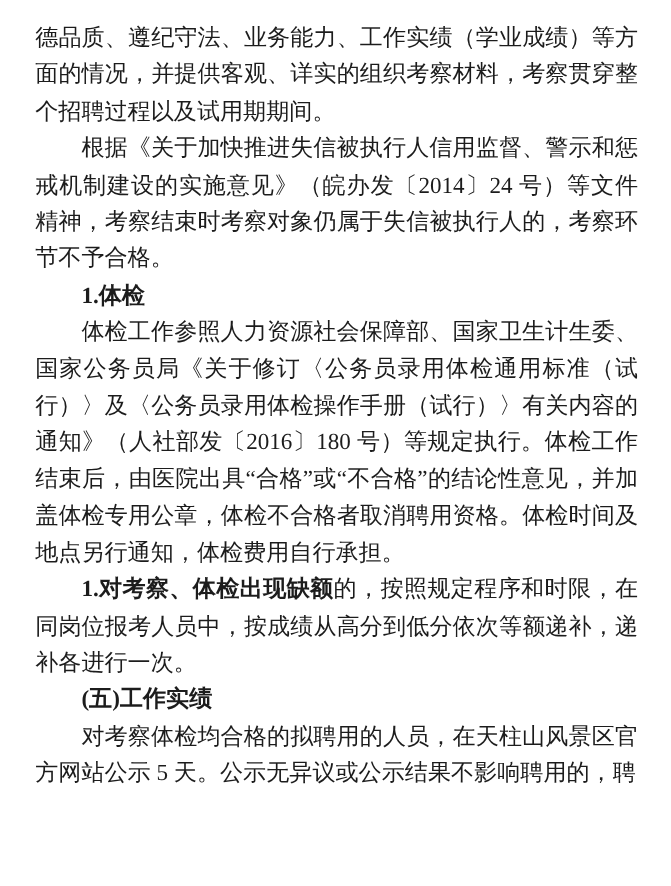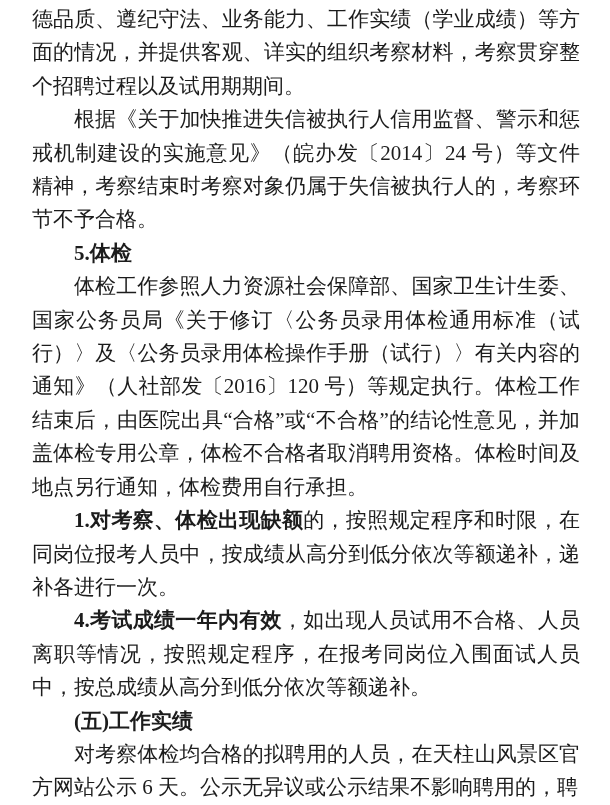--- a/index.html
+++ b/index.html
@@ -9,21 +9,21 @@
   body {
     width: 610px;
     height: 805px;
     background: #ffffff;
     overflow: hidden;
   }
   .page {
     box-sizing: border-box;
     width: 610px;
     height: 805px;
-    padding: 3px 30px 0 32px;
+    padding: 18px 30px 0 32px;
     background: #ffffff;
   }
   p.para {
     margin: 0;
     padding: 0;
     font-family: "Liberation Serif", "DejaVu Serif", serif;
     font-size: 21px;
     line-height: 33.4px;
     color: #1c1c1c;
     text-align: justify;
@@ -40,20 +40,19 @@
     font-weight: bold;
   }
 </style>
 </head>
 <body style="background: rgb(255, 255, 255);">
 
 <div class="page">
   <div id="doc" style="color: rgb(28, 28, 28);">
       <p class="para"><span class="run">德品质、遵纪守法、业务能力、工作实绩（学业成绩）等方面的情况，并提供客观、详实的组织考察材料，考察贯穿整个招聘过程以及试用期期间。</span></p>
       <p class="para indent"><span class="run">根据《关于加快推进失信被执行人信用监督、警示和惩戒机制建设的实施意见》（皖办发〔2014〕24 号）等文件精神，考察结束时考察对象仍属于失信被执行人的，考察环节不予合格。</span></p>
-      <p class="para indent"><span class="run b">5.体检</span></p>
-      <p class="para indent"><span class="run">体检工作参照人力资源社会保障部、国家卫生计生委、国家公务员局《关于修订〈公务员录用体检通用标准（试行）〉及〈公务员录用体检操作手册（试行）〉有关内容的通知》（人社部发〔2016〕120 号）等规定执行。体检工作结束后，由医院出具“合格”或“不合格”的结论性意见，并加盖体检专用公章，体检不合格者取消聘用资格。体检时间及地点另行通知，体检费用自行承担。</span></p>
+      <p class="para indent"><span class="run b">1.体检</span></p>
+      <p class="para indent"><span class="run">体检工作参照人力资源社会保障部、国家卫生计生委、国家公务员局《关于修订〈公务员录用体检通用标准（试行）〉及〈公务员录用体检操作手册（试行）〉有关内容的通知》（人社部发〔2016〕180 号）等规定执行。体检工作结束后，由医院出具“合格”或“不合格”的结论性意见，并加盖体检专用公章，体检不合格者取消聘用资格。体检时间及地点另行通知，体检费用自行承担。</span></p>
       <p class="para indent"><span class="run b">1.对考察、体检出现缺额</span><span class="run">的，按照规定程序和时限，在同岗位报考人员中，按成绩从高分到低分依次等额递补，递补各进行一次。</span></p>
-      <p class="para indent"><span class="run b">4.考试成绩一年内有效</span><span class="run">，如出现人员试用不合格、人员离职等情况，按照规定程序，在报考同岗位入围面试人员中，按总成绩从高分到低分依次等额递补。</span></p>
       <p class="para indent"><span class="run b">(五)工作实绩</span></p>
-      <p class="para indent"><span class="run">对考察体检均合格的拟聘用的人员，在天柱山风景区官方网站公示 6 天。公示无异议或公示结果不影响聘用的，聘</span></p>
+      <p class="para indent"><span class="run">对考察体检均合格的拟聘用的人员，在天柱山风景区官方网站公示 5 天。公示无异议或公示结果不影响聘用的，聘</span></p>
     </div>
 </div>
 
 </body></html>

